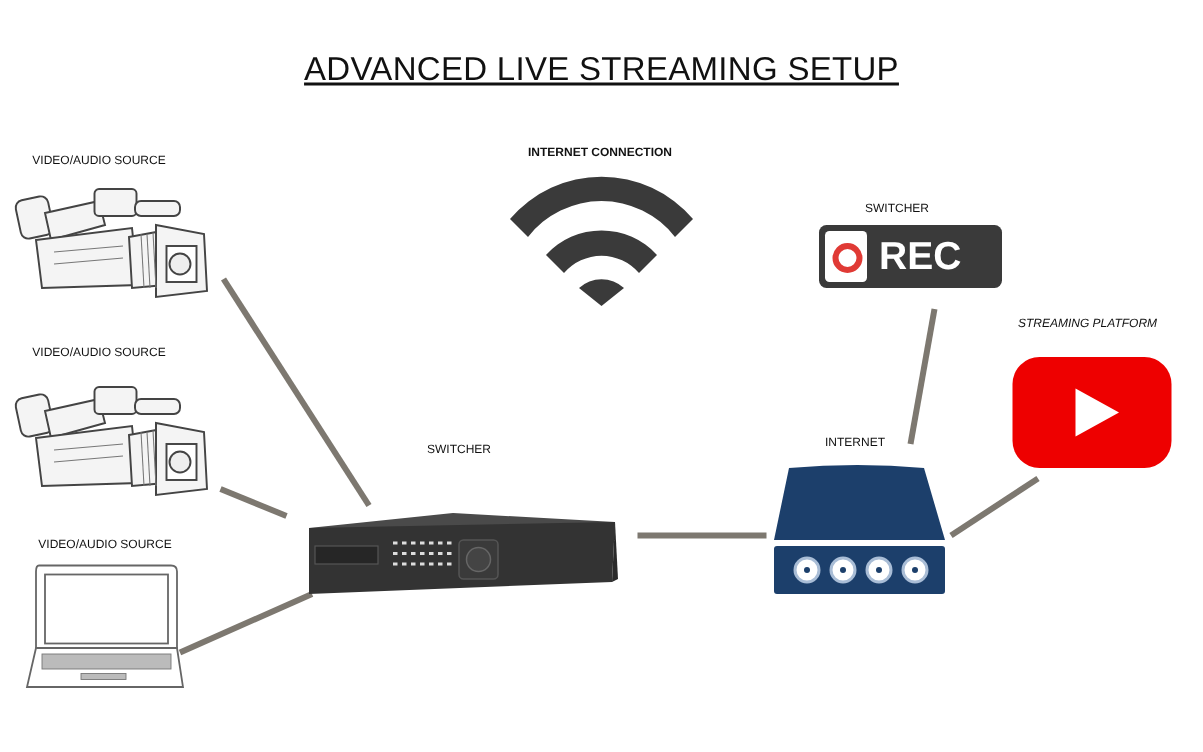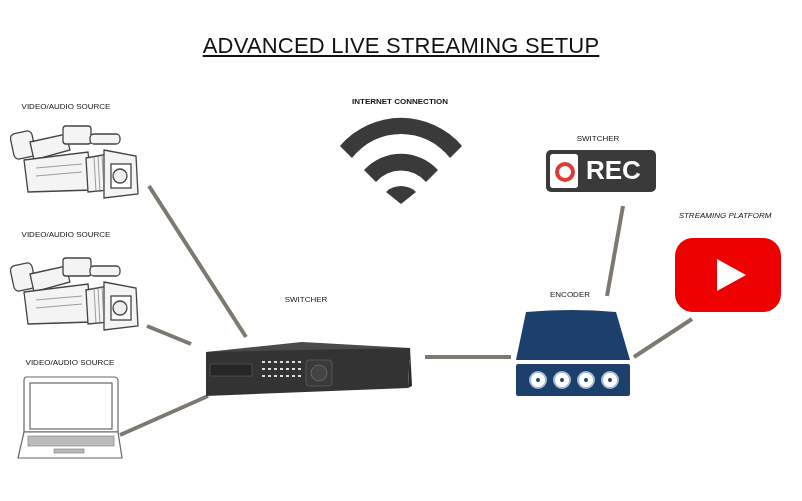--- a/index.html
+++ b/index.html
@@ -83,21 +83,21 @@
 <div class="lbl" style="left:400px;top:97px;font-weight:bold;">INTERNET CONNECTION</div>
 <svg class="node" style="left:336px;top:112px;" width="130" height="92" viewBox="0 0 130 92">
   <g fill="#3a3a3a">
     <path d="M4 34 A80 80 0 0 1 126 34 L114 46 A62 62 0 0 0 16 46 Z"></path>
     <path d="M28 58 A50 50 0 0 1 102 58 L90 70 A33 33 0 0 0 40 70 Z"></path>
     <path d="M50 80 A22 22 0 0 1 80 80 L65 92 Z"></path>
   </g>
 </svg>
 
 <div class="lbl" style="left:598px;top:134px;">SWITCHER</div>
-<div class="node" style="left:546px;top:150px;width:110px;height:42px;background:#3a3a3a;border-radius:5px;">
+<div class="node" style="left:546px;top:150px;width:122px;height:42px;background:#3a3a3a;border-radius:5px;">
   <div style="position:absolute;left:4px;top:4px;width:28px;height:34px;background:#fff;border-radius:3px;">
     <div style="position:absolute;left:5px;top:8px;width:12px;height:12px;border:4px solid #e03a35;border-radius:50%;background:#fff;"></div>
   </div>
   <div style="position:absolute;left:40px;top:5px;font-size:26px;font-weight:bold;color:#fff;">REC</div>
 </div>
 
 <div class="lbl" style="left:725px;top:211px;font-style:italic;">STREAMING PLATFORM</div>
 <svg class="node" style="left:674px;top:237px;" width="108" height="76" viewBox="0 0 108 76">
   <rect x="1" y="1" width="106" height="74" rx="18" fill="#ee0000"></rect>
   <path d="M43 22 L72 38 L43 54 Z" fill="#fff"></path>
@@ -129,21 +129,21 @@
     <rect x="60" y="35" width="3" height="2"></rect>
       <rect x="66" y="35" width="3" height="2"></rect>
       <rect x="72" y="35" width="3" height="2"></rect>
       <rect x="78" y="35" width="3" height="2"></rect>
       <rect x="84" y="35" width="3" height="2"></rect>
       <rect x="90" y="35" width="3" height="2"></rect>
       <rect x="96" y="35" width="3" height="2"></rect>
   </g>
 </svg>
 
-<div class="lbl" style="left:570px;top:290px;">ENCODER</div>
+<div class="lbl" style="left:570px;top:290px;">INTERNET</div>
 <svg class="node" style="left:512px;top:308px;" width="122" height="90" viewBox="0 0 122 90">
   <path d="M14 4 Q60 0 104 4 L118 52 L4 52 Z" fill="#1c3f6b"></path>
   <rect x="4" y="56" width="114" height="32" rx="2" fill="#1c3f6b"></rect>
   <g fill="#fff" stroke="#a9bdd6" stroke-width="2">
     <circle cx="26" cy="72" r="8"></circle>
       <circle cx="50" cy="72" r="8"></circle>
       <circle cx="74" cy="72" r="8"></circle>
       <circle cx="98" cy="72" r="8"></circle>
   </g>
   <g fill="#1c3f6b">

